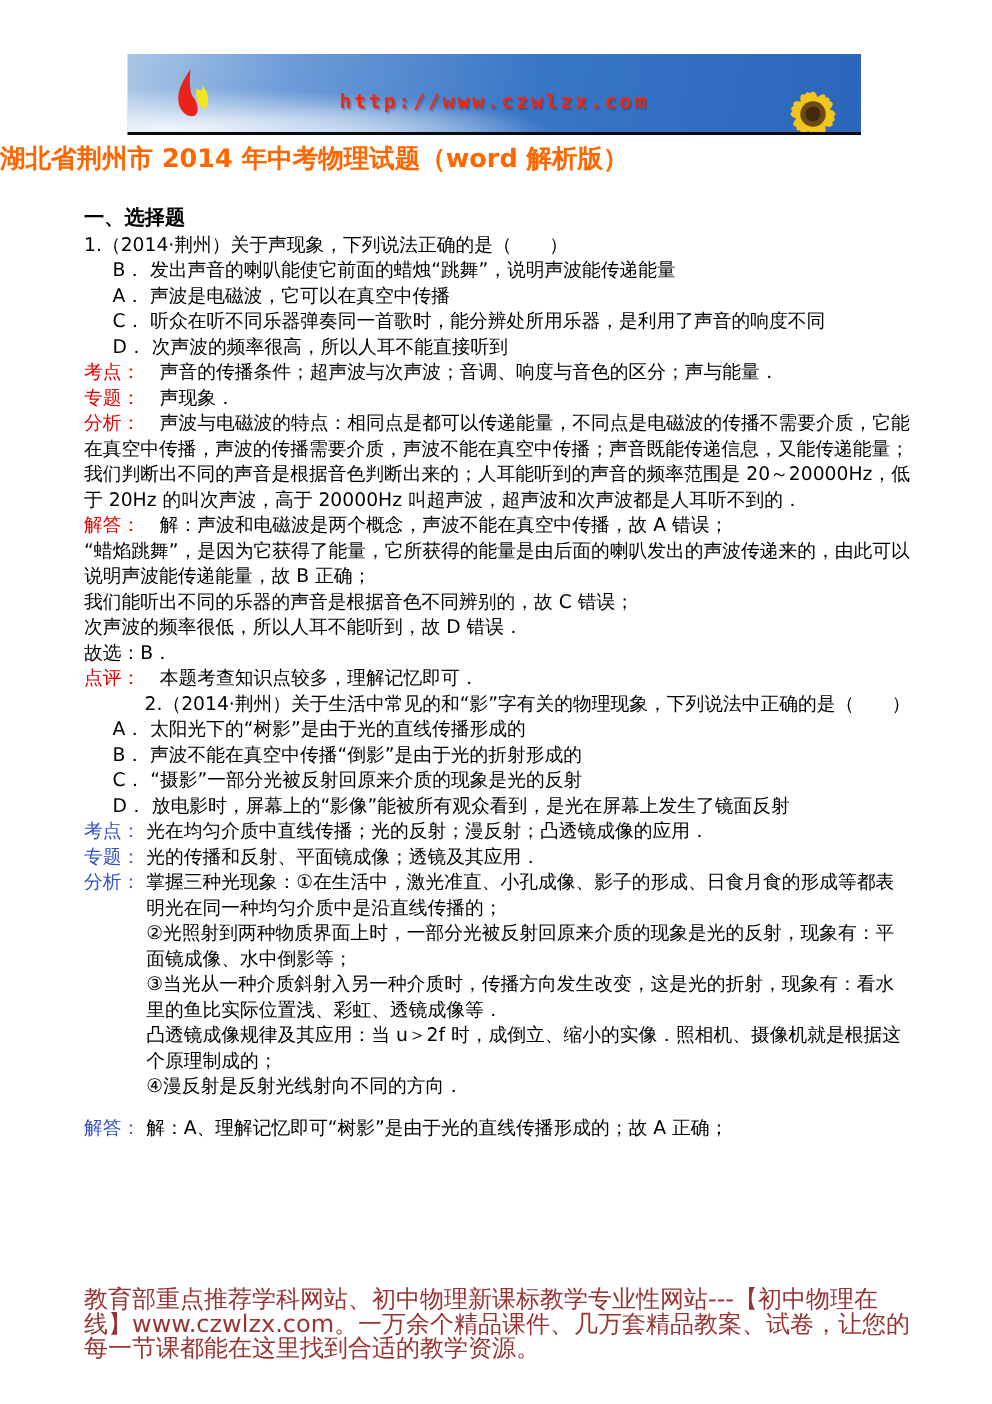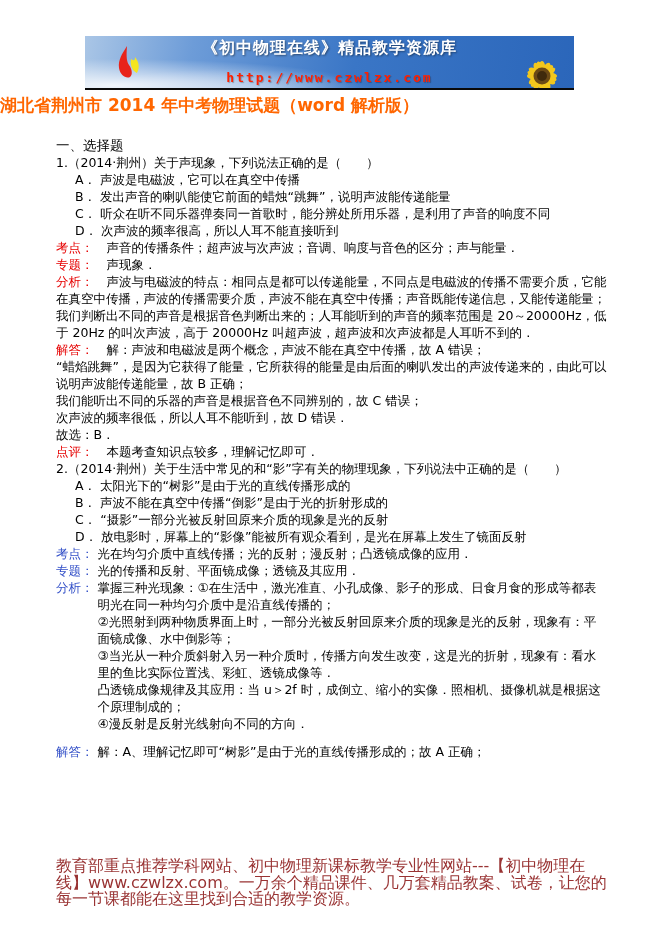--- a/index.html
+++ b/index.html
@@ -34,46 +34,45 @@
   .doc-title {
     position:absolute; top:94px; left:0; width:100%; margin:0;
     font-size:17px; font-weight:bold; color:#ff6600;
   }
   
   .content {
     position:absolute; left:56px; top:137px; width:551px;
     font-size:12.5px; line-height:17px;
   }
   .content p { margin:0; }
-  .section-heading { font-weight:normal; font-size:13.5px; }
+  .section-heading { font-weight:bold; font-size:13.5px; }
   .option { padding-left:19px; }
   .q1block .label { color:#e60000; margin-right:13px; }
   .q1block .body { white-space:pre-line; }
   .gap-top { margin-top:17px; }
-  .q2stem { margin-top:18px; }
+  .q2stem { margin-top:18px;text-align:right; }
   .q2block { display:flex; }
   .q2block .label { color:#3350c8; flex:0 0 auto; margin-right:4px; }
   .q2block .body { flex:1 1 auto; white-space:pre-line; }
   .q2jieda { margin-top:11px; }
   
   .footer {
     position:absolute; left:56px; top:858px; width:552px;
     font-size:16px; line-height:16.5px; color:#993333;
   }
 </style>
 </head>
 <body>
 
 <div class="banner">
   <svg class="banner-logo" width="26" height="34" viewBox="0 0 26 34">
     <path fill="#e8231a" d="M12,1 C7,9 3,15 4,23 C5,30 11,34 15,32 C18,30 17,24 14,20 C12,17 11,13 12,1 Z"></path>
     <path fill="#f5e51e" d="M16,14 C15,20 17,26 22,28 C25,22 24,17 20,12 C20,16 19,16 16,14 Z"></path>
   </svg>
   <div class="banner-text">
-    <div class="banner-title">《初中物理在线》精品教学资源库</div>
     <div class="banner-url">http://www.czwlzx.com</div>
   </div>
   <svg class="banner-sunflower" width="52" height="46" viewBox="0 0 52 46">
     <g transform="translate(24,27)">
       <g fill="#f2c71d">
         <ellipse rx="15" ry="4.5" transform="rotate(0)"></ellipse>
         <ellipse rx="15" ry="4.5" transform="rotate(30)"></ellipse>
         <ellipse rx="15" ry="4.5" transform="rotate(60)"></ellipse>
         <ellipse rx="15" ry="4.5" transform="rotate(90)"></ellipse>
         <ellipse rx="15" ry="4.5" transform="rotate(120)"></ellipse>
@@ -88,22 +87,22 @@
     <ellipse cx="42" cy="43" rx="10" ry="4" fill="#5a8a30"></ellipse>
   </svg>
 </div>
 
 <h1 class="doc-title">湖北省荆州市 2014 年中考物理试题（word 解析版）</h1>
 
 <div class="content">
   <p class="section-heading">一、选择题</p>
 
   <p>1.（2014·荆州）关于声现象，下列说法正确的是（　　）</p>
+  <p class="option">B． 发出声音的喇叭能使它前面的蜡烛“跳舞”，说明声波能传递能量</p>
   <p class="option">A． 声波是电磁波，它可以在真空中传播</p>
-  <p class="option">B． 发出声音的喇叭能使它前面的蜡烛“跳舞”，说明声波能传递能量</p>
   <p class="option">C． 听众在听不同乐器弹奏同一首歌时，能分辨处所用乐器，是利用了声音的响度不同</p>
   <p class="option">D． 次声波的频率很高，所以人耳不能直接听到</p>
 
   <p class="q1block gap-top"><span class="label">考点：</span><span class="body">声音的传播条件；超声波与次声波；音调、响度与音色的区分；声与能量．</span></p>
   <p class="q1block"><span class="label">专题：</span><span class="body">声现象．</span></p>
   <p class="q1block"><span class="label">分析：</span><span class="body">声波与电磁波的特点：相同点是都可以传递能量，不同点是电磁波的传播不需要介质，它能在真空中传播，声波的传播需要介质，声波不能在真空中传播；声音既能传递信息，又能传递能量；我们判断出不同的声音是根据音色判断出来的；人耳能听到的声音的频率范围是 20～20000Hz，低于 20Hz 的叫次声波，高于 20000Hz 叫超声波，超声波和次声波都是人耳听不到的．</span></p>
   <p class="q1block"><span class="label">解答：</span><span class="body">解：声波和电磁波是两个概念，声波不能在真空中传播，故 A 错误；
 “蜡焰跳舞”，是因为它获得了能量，它所获得的能量是由后面的喇叭发出的声波传递来的，由此可以说明声波能传递能量，故 B 正确；
 我们能听出不同的乐器的声音是根据音色不同辨别的，故 C 错误；
 次声波的频率很低，所以人耳不能听到，故 D 错误．

